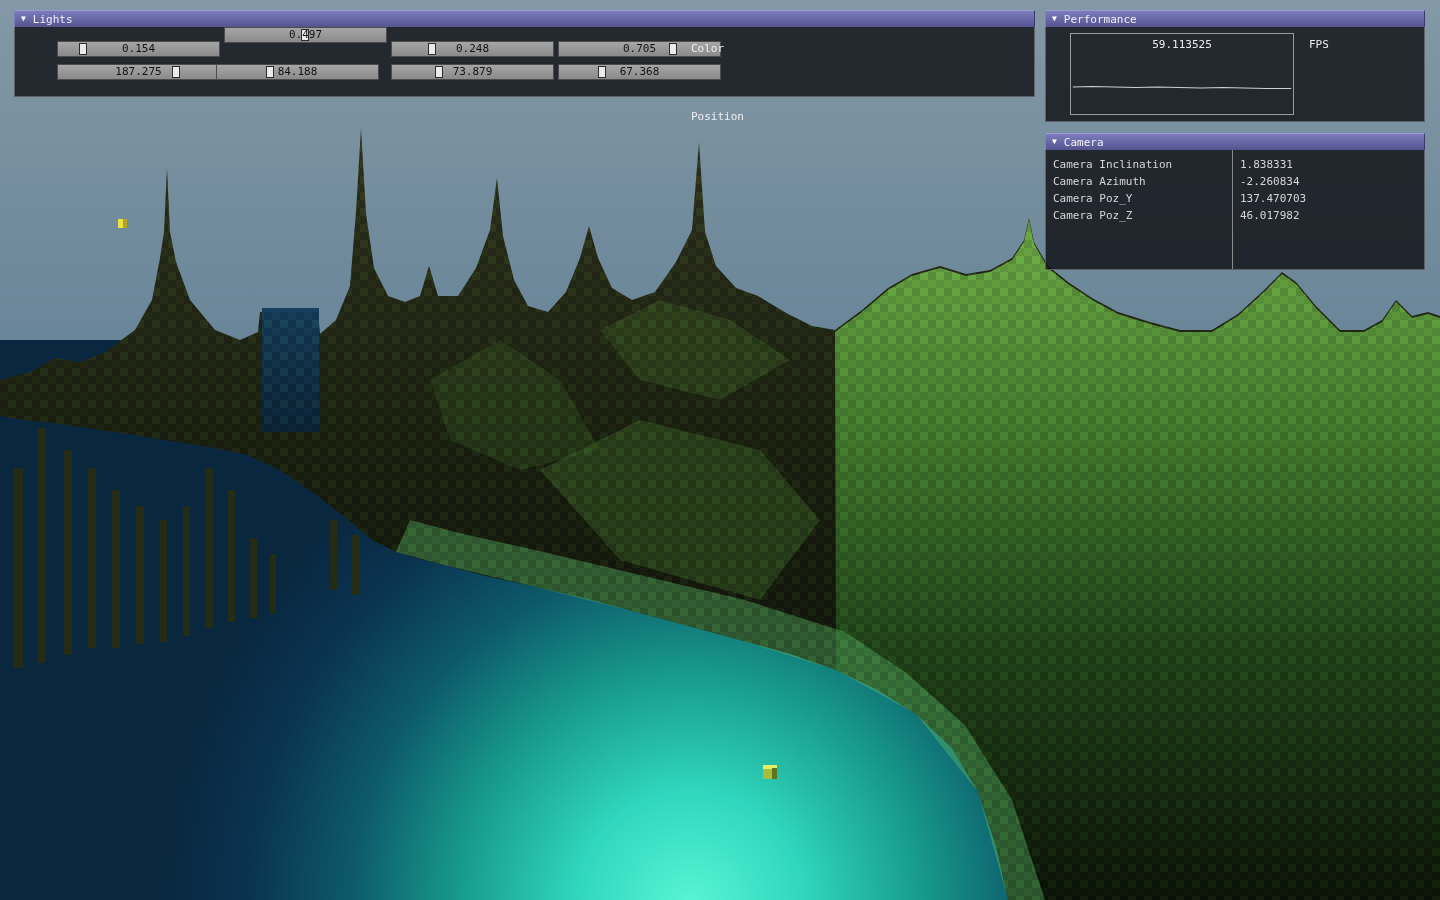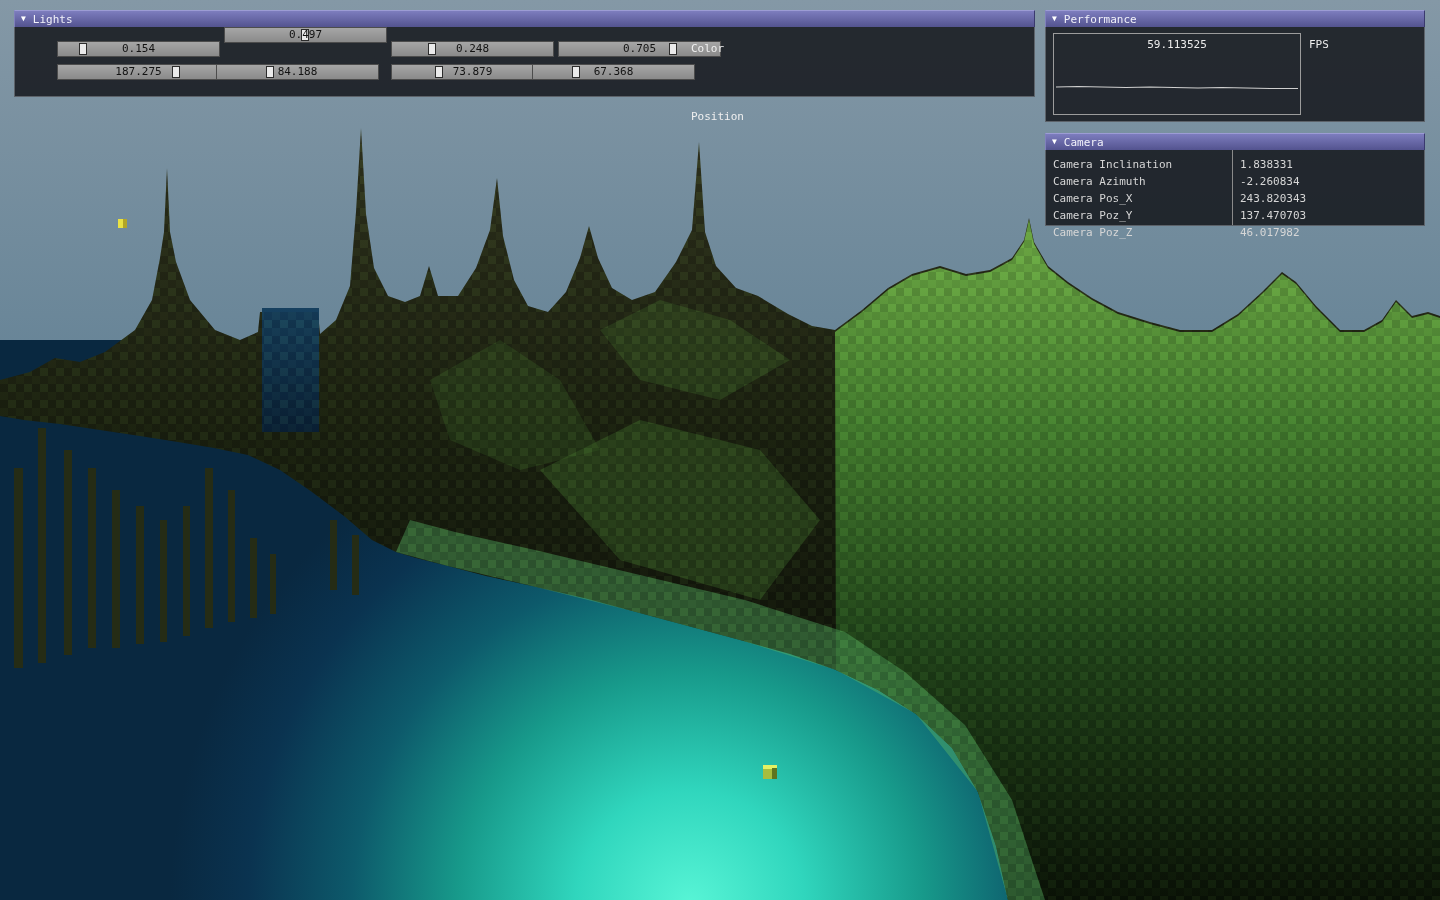--- a/index.html
+++ b/index.html
@@ -41,33 +41,33 @@
   .slider .sval {
     position:absolute; inset:0; text-align:center;
     font-size:11px; line-height:14px; color:#121212;
   }
   .row-label { position:absolute; left:676px; color:#f0f0f0; line-height:16px; }
 
   
   #panel-performance { left:1045px; top:10px; width:380px; }
   #panel-performance .panel-body { height:95px; }
   .graph {
-    position:absolute; left:7px; top:6px; width:248px; height:82px;
+    position:absolute; left:24px; top:6px; width:224px; height:82px;
     border:1px solid #9c9c9c;
   }
   .graph-value {
     position:absolute; top:4px; left:0; right:0; text-align:center;
     color:#ededed;
   }
   .graph svg { position:absolute; inset:0; width:100%; height:100%; }
   .fps-label { position:absolute; left:263px; top:11px; color:#ededed; }
 
   
   #panel-camera { left:1045px; top:133px; width:380px; }
-  #panel-camera .panel-body { height:76px; }
+  #panel-camera .panel-body { height:120px; }
   .cam-divider { position:absolute; left:186px; top:0; bottom:0; width:1px; background:#8a8a8a; }
   .cam-rows { position:absolute; top:6px; left:0; right:0; }
   .cam-row { display:flex; height:17px; line-height:17px; color:#d6d6d6; }
   .cam-label { width:186px; padding-left:7px; }
   .cam-value { padding-left:8px; }
 </style>
 </head>
 <body>
 
 <div id="stage">
@@ -203,21 +203,21 @@
         <span class="sval">187.275</span>
       </div>
       <div class="slider" style="left:165px; top:37px;">
         <div class="handle" style="left: calc(33% - 4px);"></div>
         <span class="sval">84.188</span>
       </div>
       <div class="slider" style="left:340px; top:37px;">
         <div class="handle" style="left: calc(29% - 4px);"></div>
         <span class="sval">73.879</span>
       </div>
-      <div class="slider" style="left:481px; top:37px;">
+      <div class="slider" style="left:507px; top:37px;">
         <div class="handle" style="left: calc(26.4% - 4px);"></div>
         <span class="sval">67.368</span>
       </div>
       <span class="row-label" style="top:37px;margin-top:45px;">Position</span>
 
     </div>
   </div>
 
   <div class="panel" id="panel-performance">
     <div class="panel-header">
@@ -245,24 +245,20 @@
       <div class="cam-rows">
         <div class="cam-row">
           <span class="cam-label">Camera Inclination</span>
           <span class="cam-value">1.838331</span>
         </div>
         <div class="cam-row">
           <span class="cam-label">Camera Azimuth</span>
           <span class="cam-value">-2.260834</span>
         </div>
         <div class="cam-row">
-          <span class="cam-label">Camera Pos_X</span>
-          <span class="cam-value">243.820343</span>
-        </div>
-        <div class="cam-row">
           <span class="cam-label">Camera Poz_Y</span>
           <span class="cam-value">137.470703</span>
         </div>
         <div class="cam-row">
           <span class="cam-label">Camera Poz_Z</span>
           <span class="cam-value">46.017982</span>
         </div>
       </div>
     </div>
   </div>

